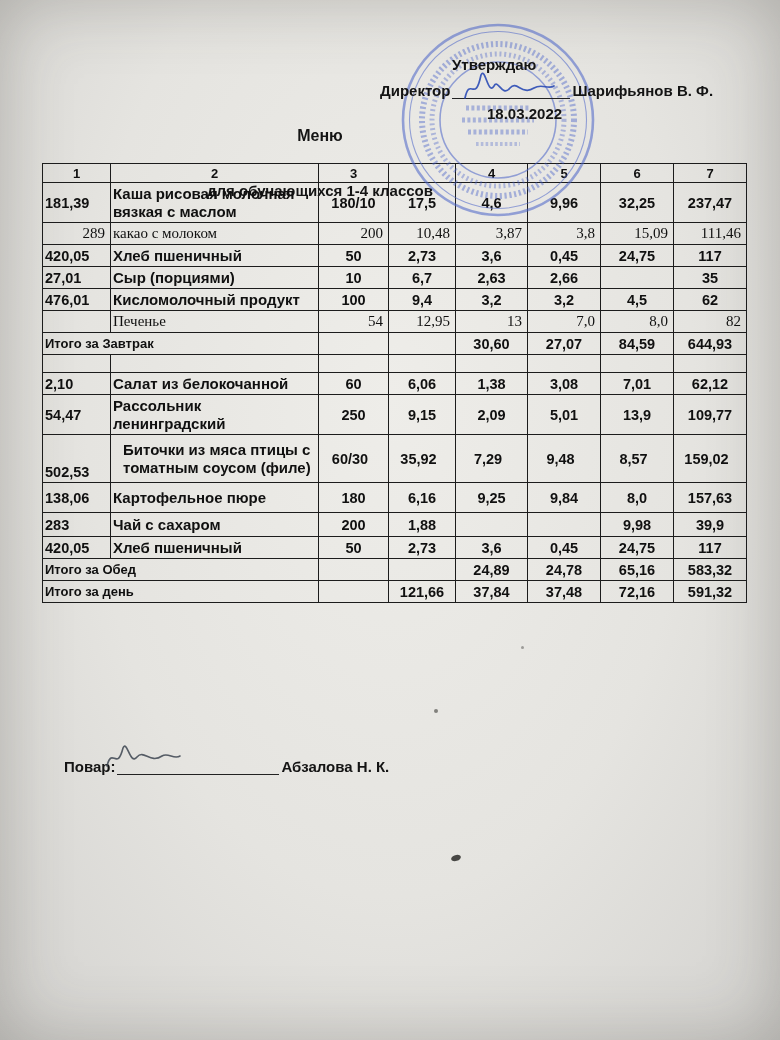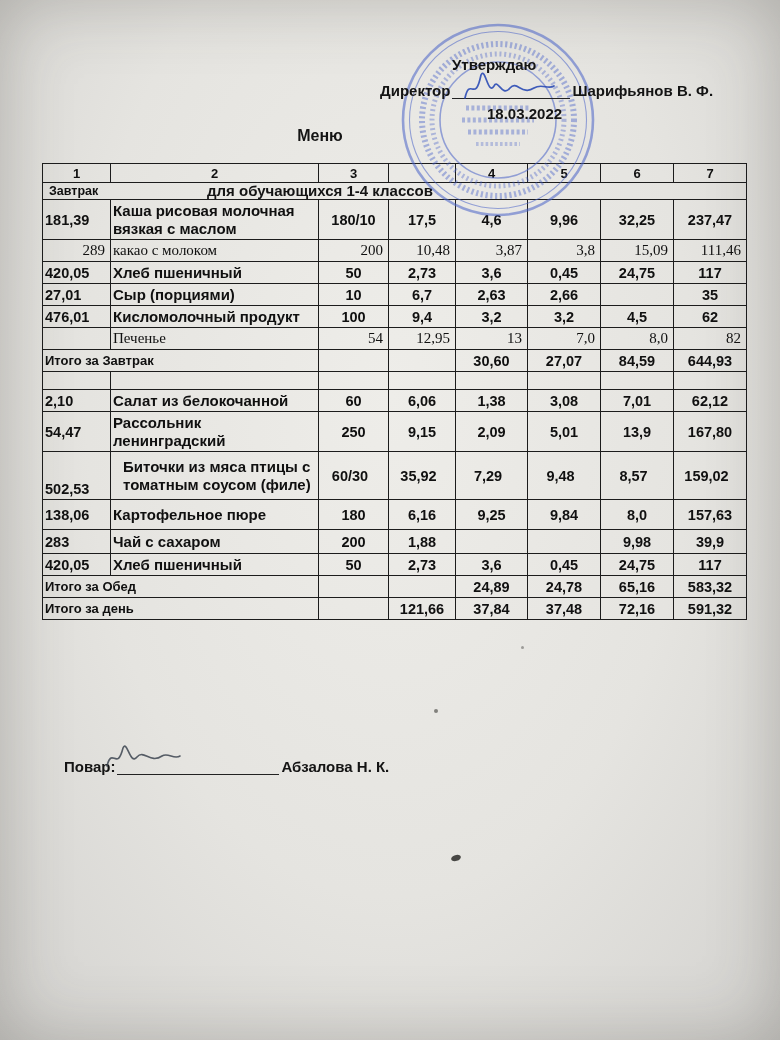--- a/index.html
+++ b/index.html
@@ -108,23 +108,20 @@
         <th>1</th>
         <th>2</th>
         <th>3</th>
         <th></th>
         <th>4</th>
         <th>5</th>
         <th>6</th>
         <th>7</th>
       </tr>
 
-      <tr class="section">
-        <td colspan="8">Завтрак</td>
-      </tr>
 
       <tr class="h40">
         <td class="c-num">181,39</td>
         <td class="c-name">Каша рисовая молочная вязкая с маслом</td>
         <td class="c-mid">180/10</td>
         <td class="c-mid">17,5</td>
         <td class="c-mid">4,6</td>
         <td class="c-mid">9,96</td>
         <td class="c-mid">32,25</td>
         <td class="c-mid">237,47</td>
@@ -218,21 +215,21 @@
       </tr>
 
       <tr class="h40">
         <td class="c-num">54,47</td>
         <td class="c-name">Рассольник ленинградский</td>
         <td class="c-mid">250</td>
         <td class="c-mid vbot">9,15</td>
         <td class="c-mid">2,09</td>
         <td class="c-mid">5,01</td>
         <td class="c-mid">13,9</td>
-        <td class="c-mid">167,80</td>
+        <td class="c-mid">109,77</td>
       </tr>
 
       <tr class="h48 ralign bitochki">
         <td class="c-num">502,53</td>
         <td class="c-name">Биточки из мяса птицы с томатным соусом (филе)</td>
         <td class="c-mid">60/30</td>
         <td class="c-mid">35,92</td>
         <td class="c-mid vbot">7,29</td>
         <td class="c-mid vbot">9,48</td>
         <td class="c-mid vbot">8,57</td>

